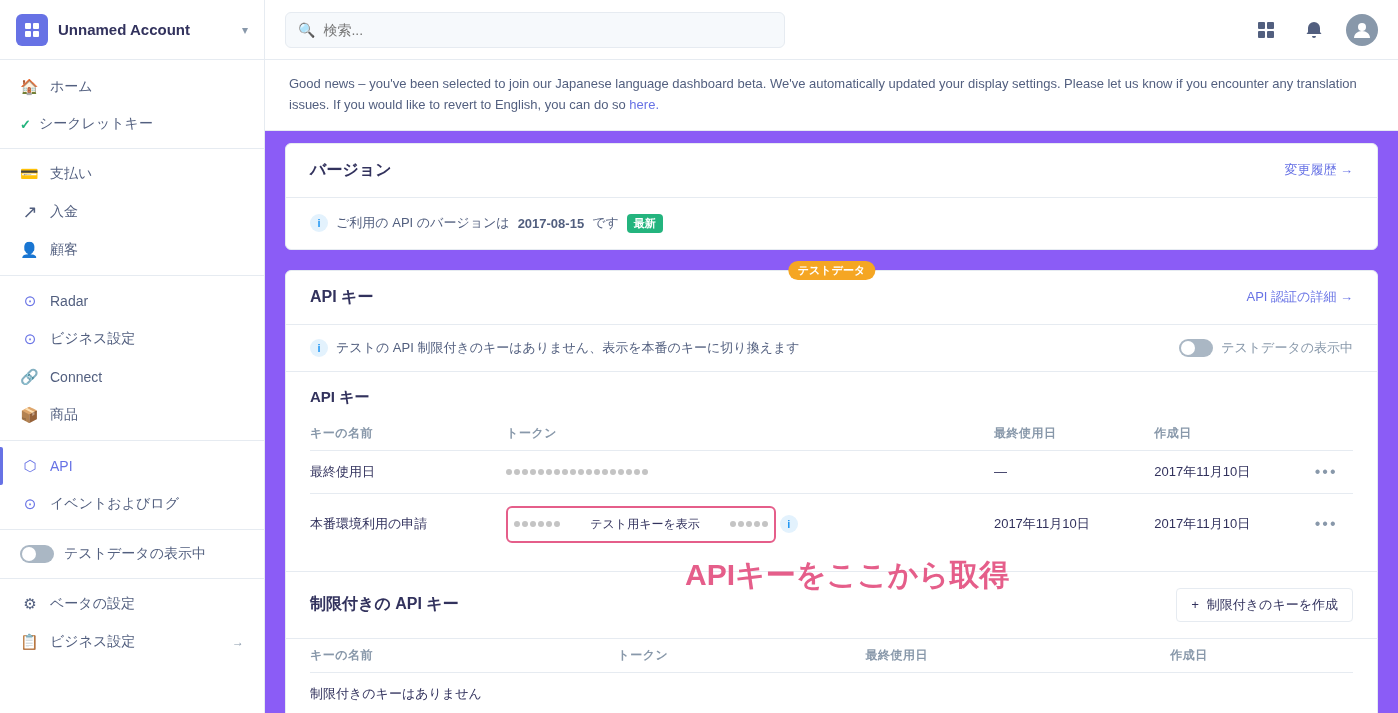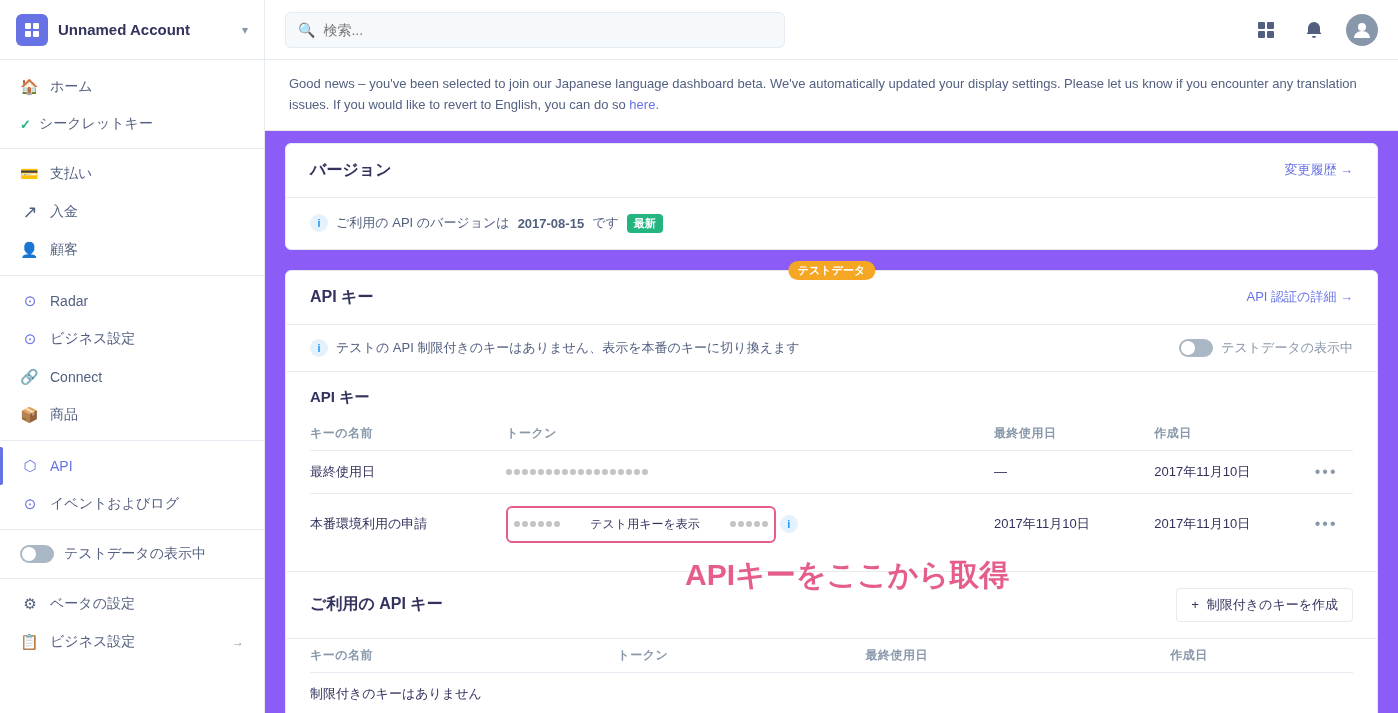--- a/index.html
+++ b/index.html
@@ -321,21 +321,21 @@
               <td>2017年11月10日</td>
               <td>
                 <span class="three-dots">•••</span>
               </td>
             </tr>
           </tbody>
         </table>
       </div>
 
       <div class="restricted-header">
-        <span class="section-title">ご利用の API キー</span>
+        <span class="section-title">制限付きの API キー</span>
         <button class="add-restricted-btn">+ 制限付きのキーを作成</button>
       </div>
       <div class="api-table-section">
         <table class="table">
           <thead>
             <tr>
               <th>キーの名前</th>
               <th>トークン</th>
               <th>最終使用日</th>
               <th>作成日</th>

